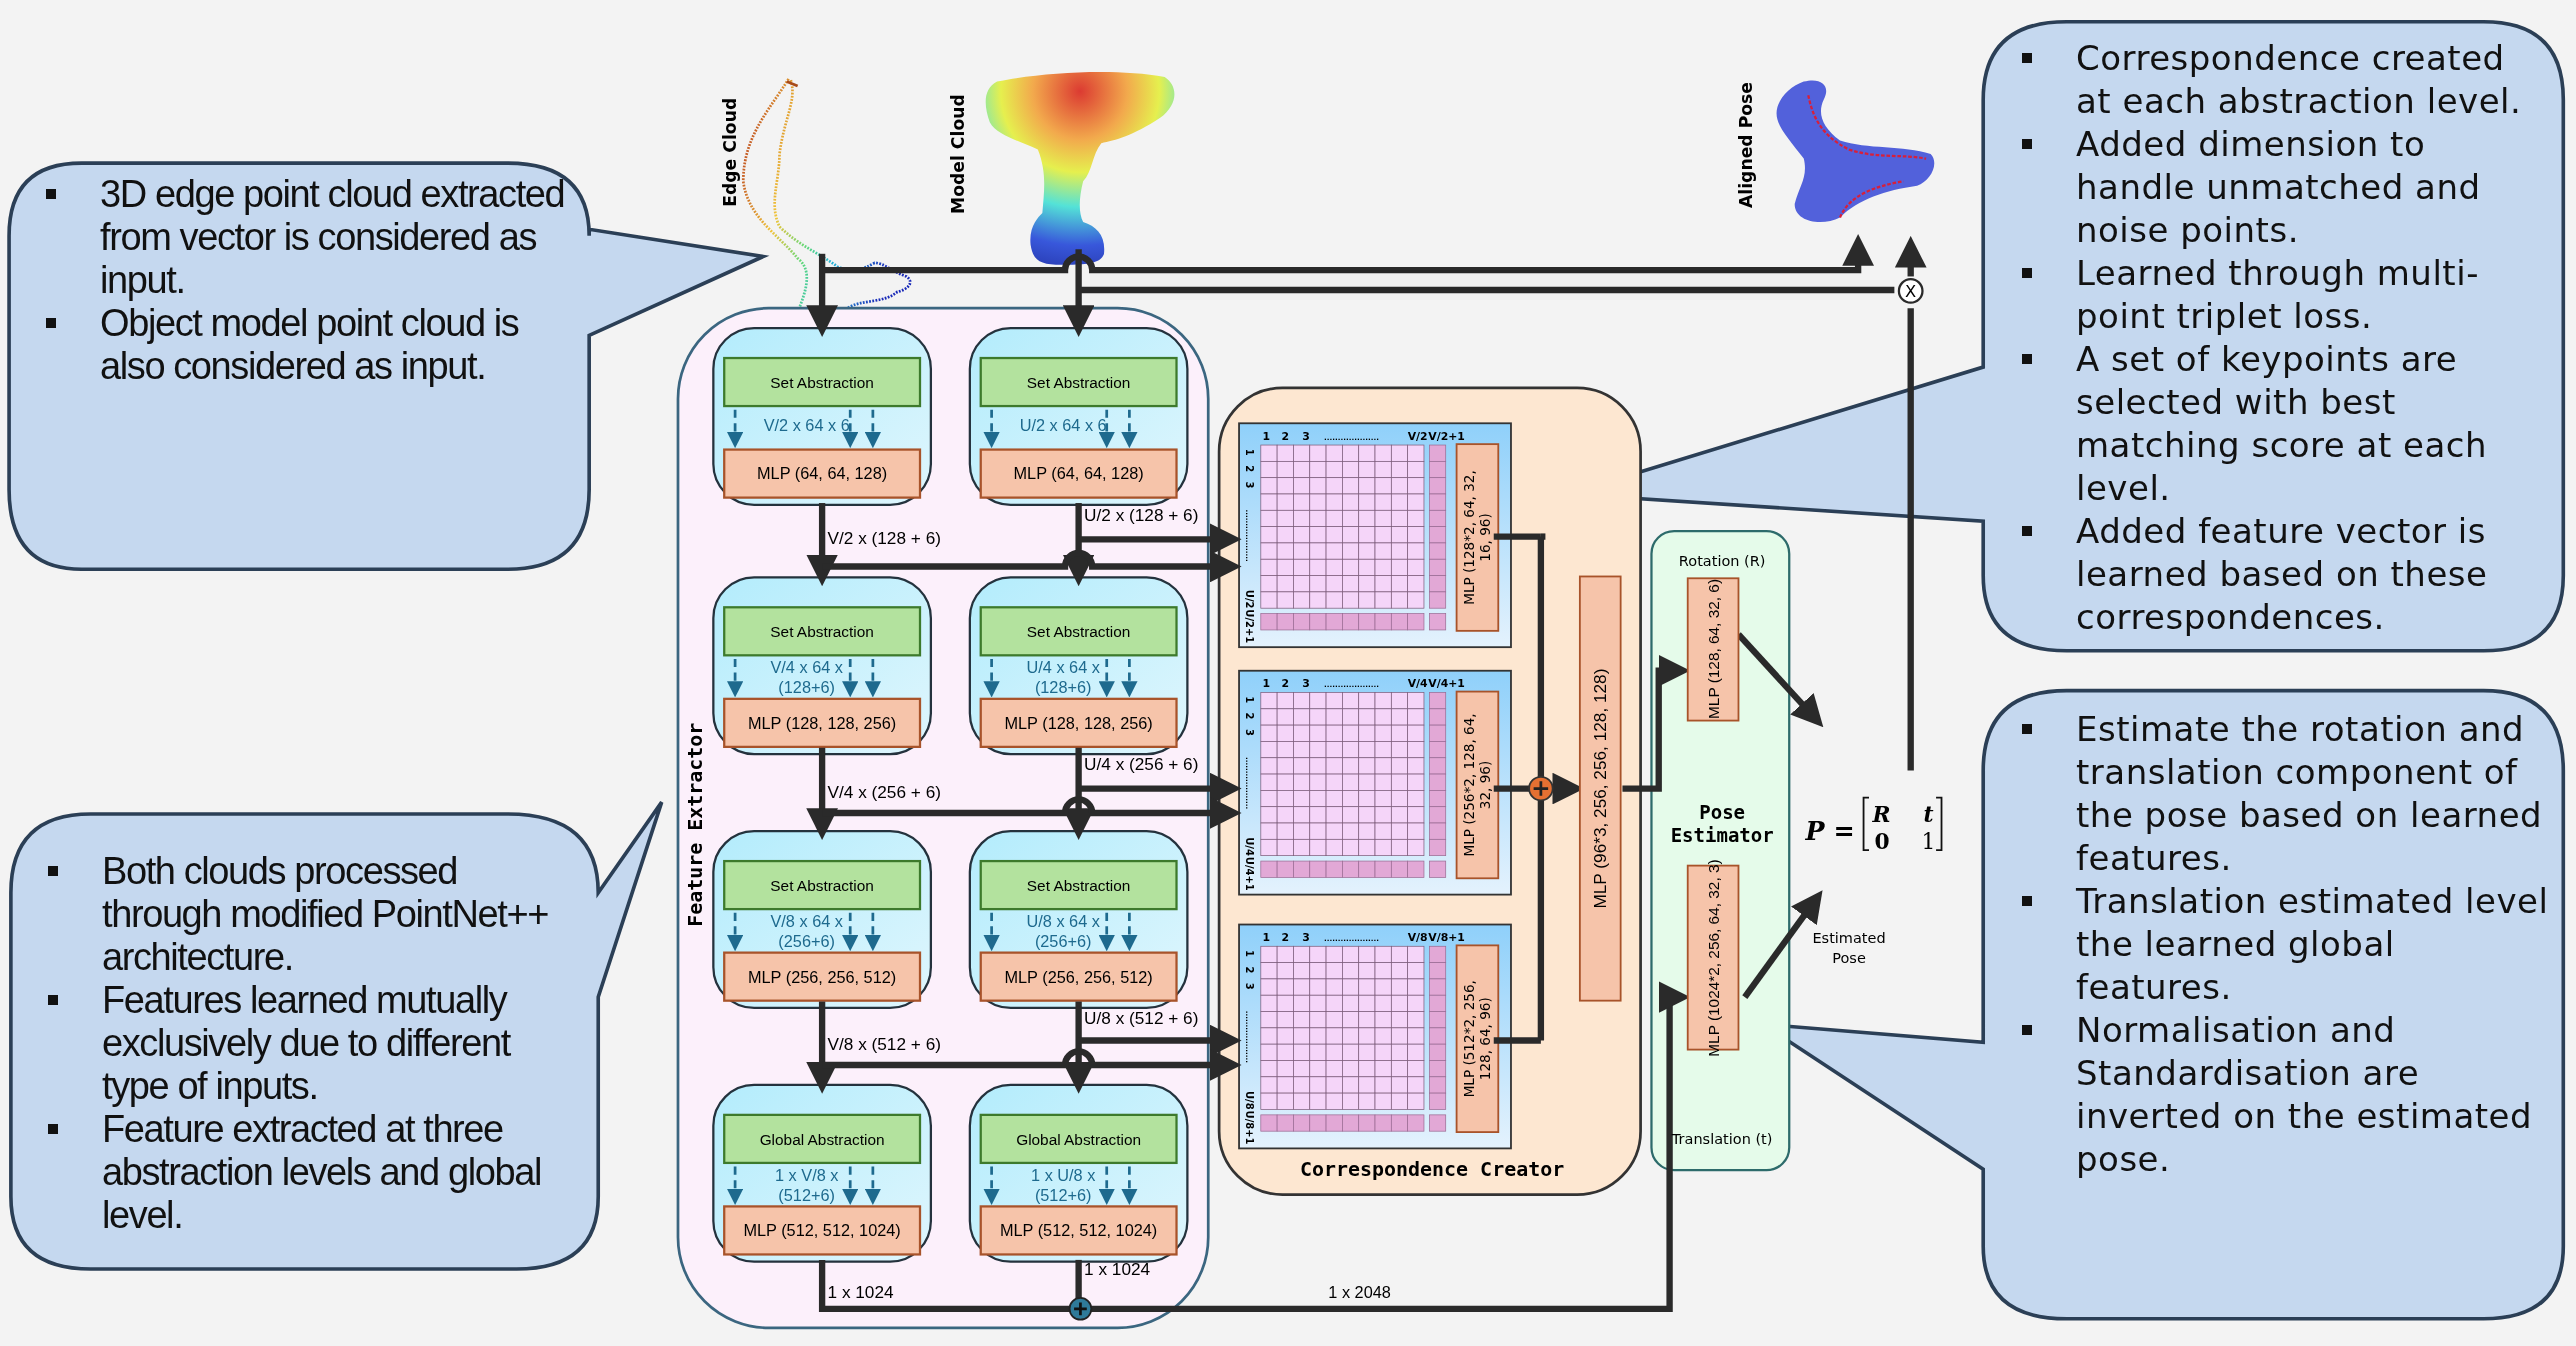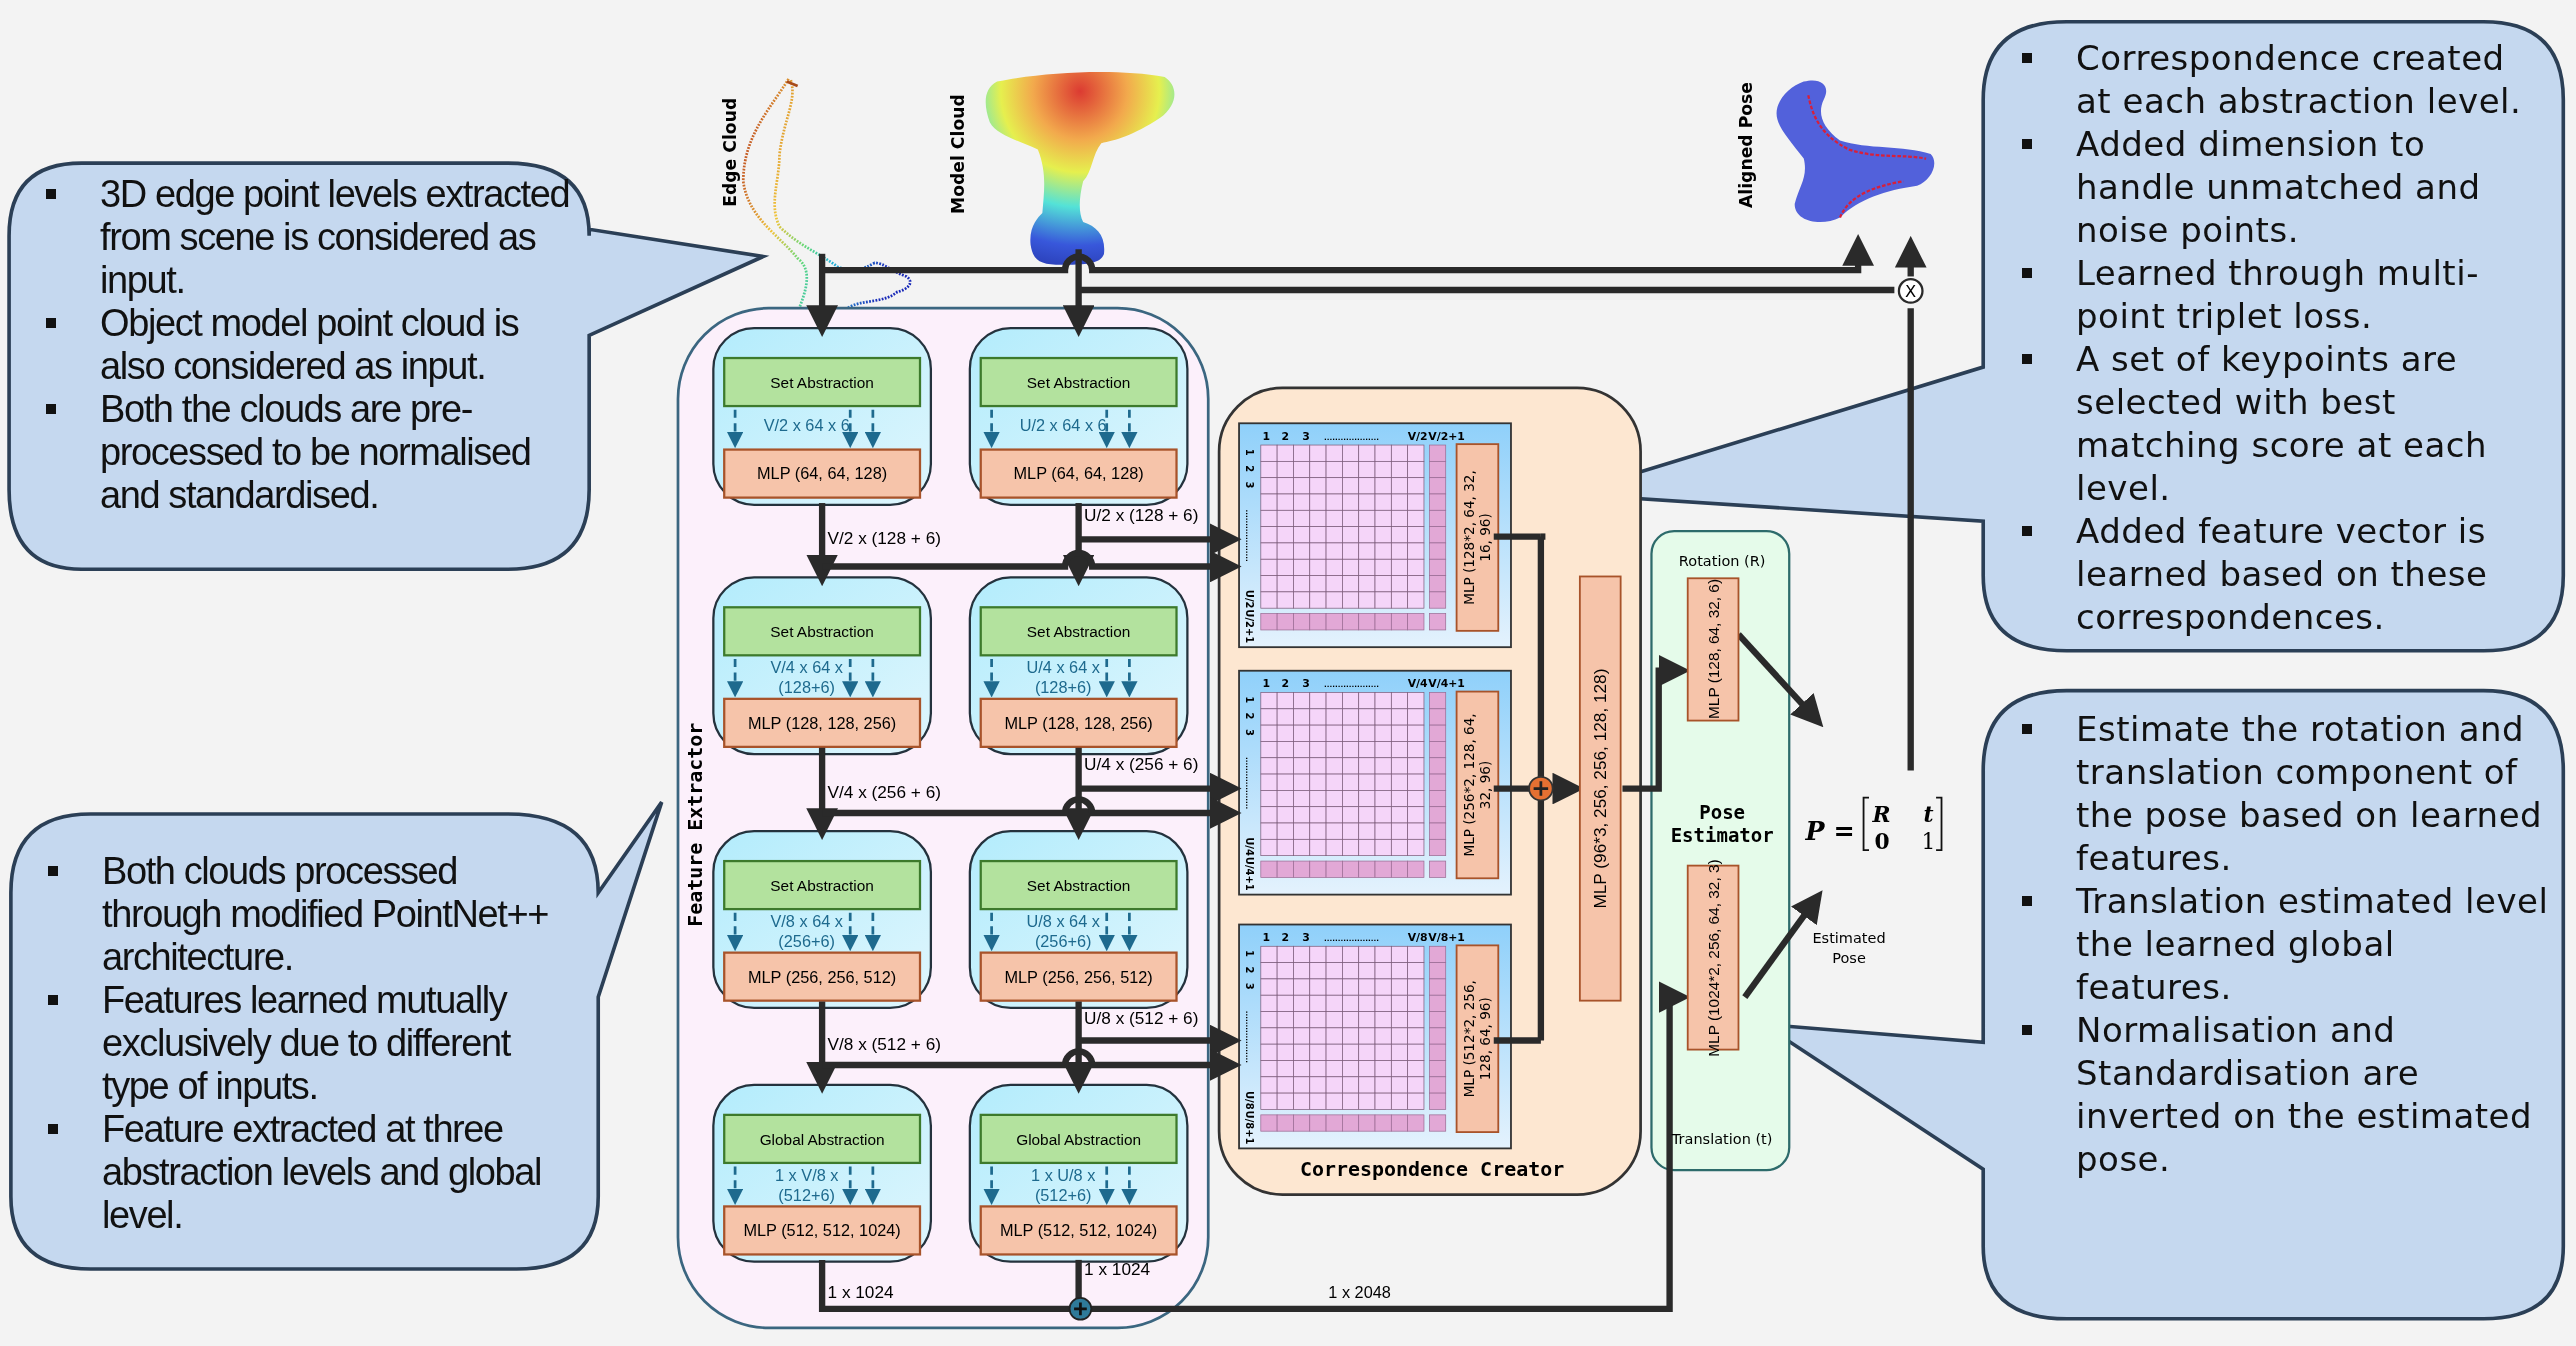--- a/index.html
+++ b/index.html
@@ -687,23 +687,22 @@
       <text x="913" y="1158">V/8 x (512 + 6)</text>
       <text x="1196" y="1130">U/8 x (512 + 6)</text>
       <text x="913" y="1432">1 x 1024</text>
       <text x="1196" y="1407">1 x 1024</text>
     </g>
   <text x="1500" y="1432" text-anchor="middle" font-size="18" font-family="Liberation Sans, sans-serif">1 x 2048</text>
 </svg>
 
 <div class="callout-text narrow" style="left:34px;top:170px;width:544px;">
   <ul>
-    <li>3D edge point levels extracted from scene is considered as input.</li>
+    <li>3D edge point cloud extracted from vector is considered as input.</li>
     <li>Object model point cloud is also considered as input.</li>
-    <li>Both the clouds are pre-processed to be normalised and standardised.</li>
   </ul>
 </div>
 <div class="callout-text narrow" style="left:36px;top:847px;width:544px;">
   <ul>
     <li>Both clouds processed through modified PointNet++ architecture.</li>
     <li>Features learned mutually exclusively due to different type of inputs.</li>
     <li>Feature extracted at three abstraction levels and global level.</li>
   </ul>
 </div>
 <div class="callout-text wide" style="left:2010px;top:34px;width:544px;font-size:34px;">

